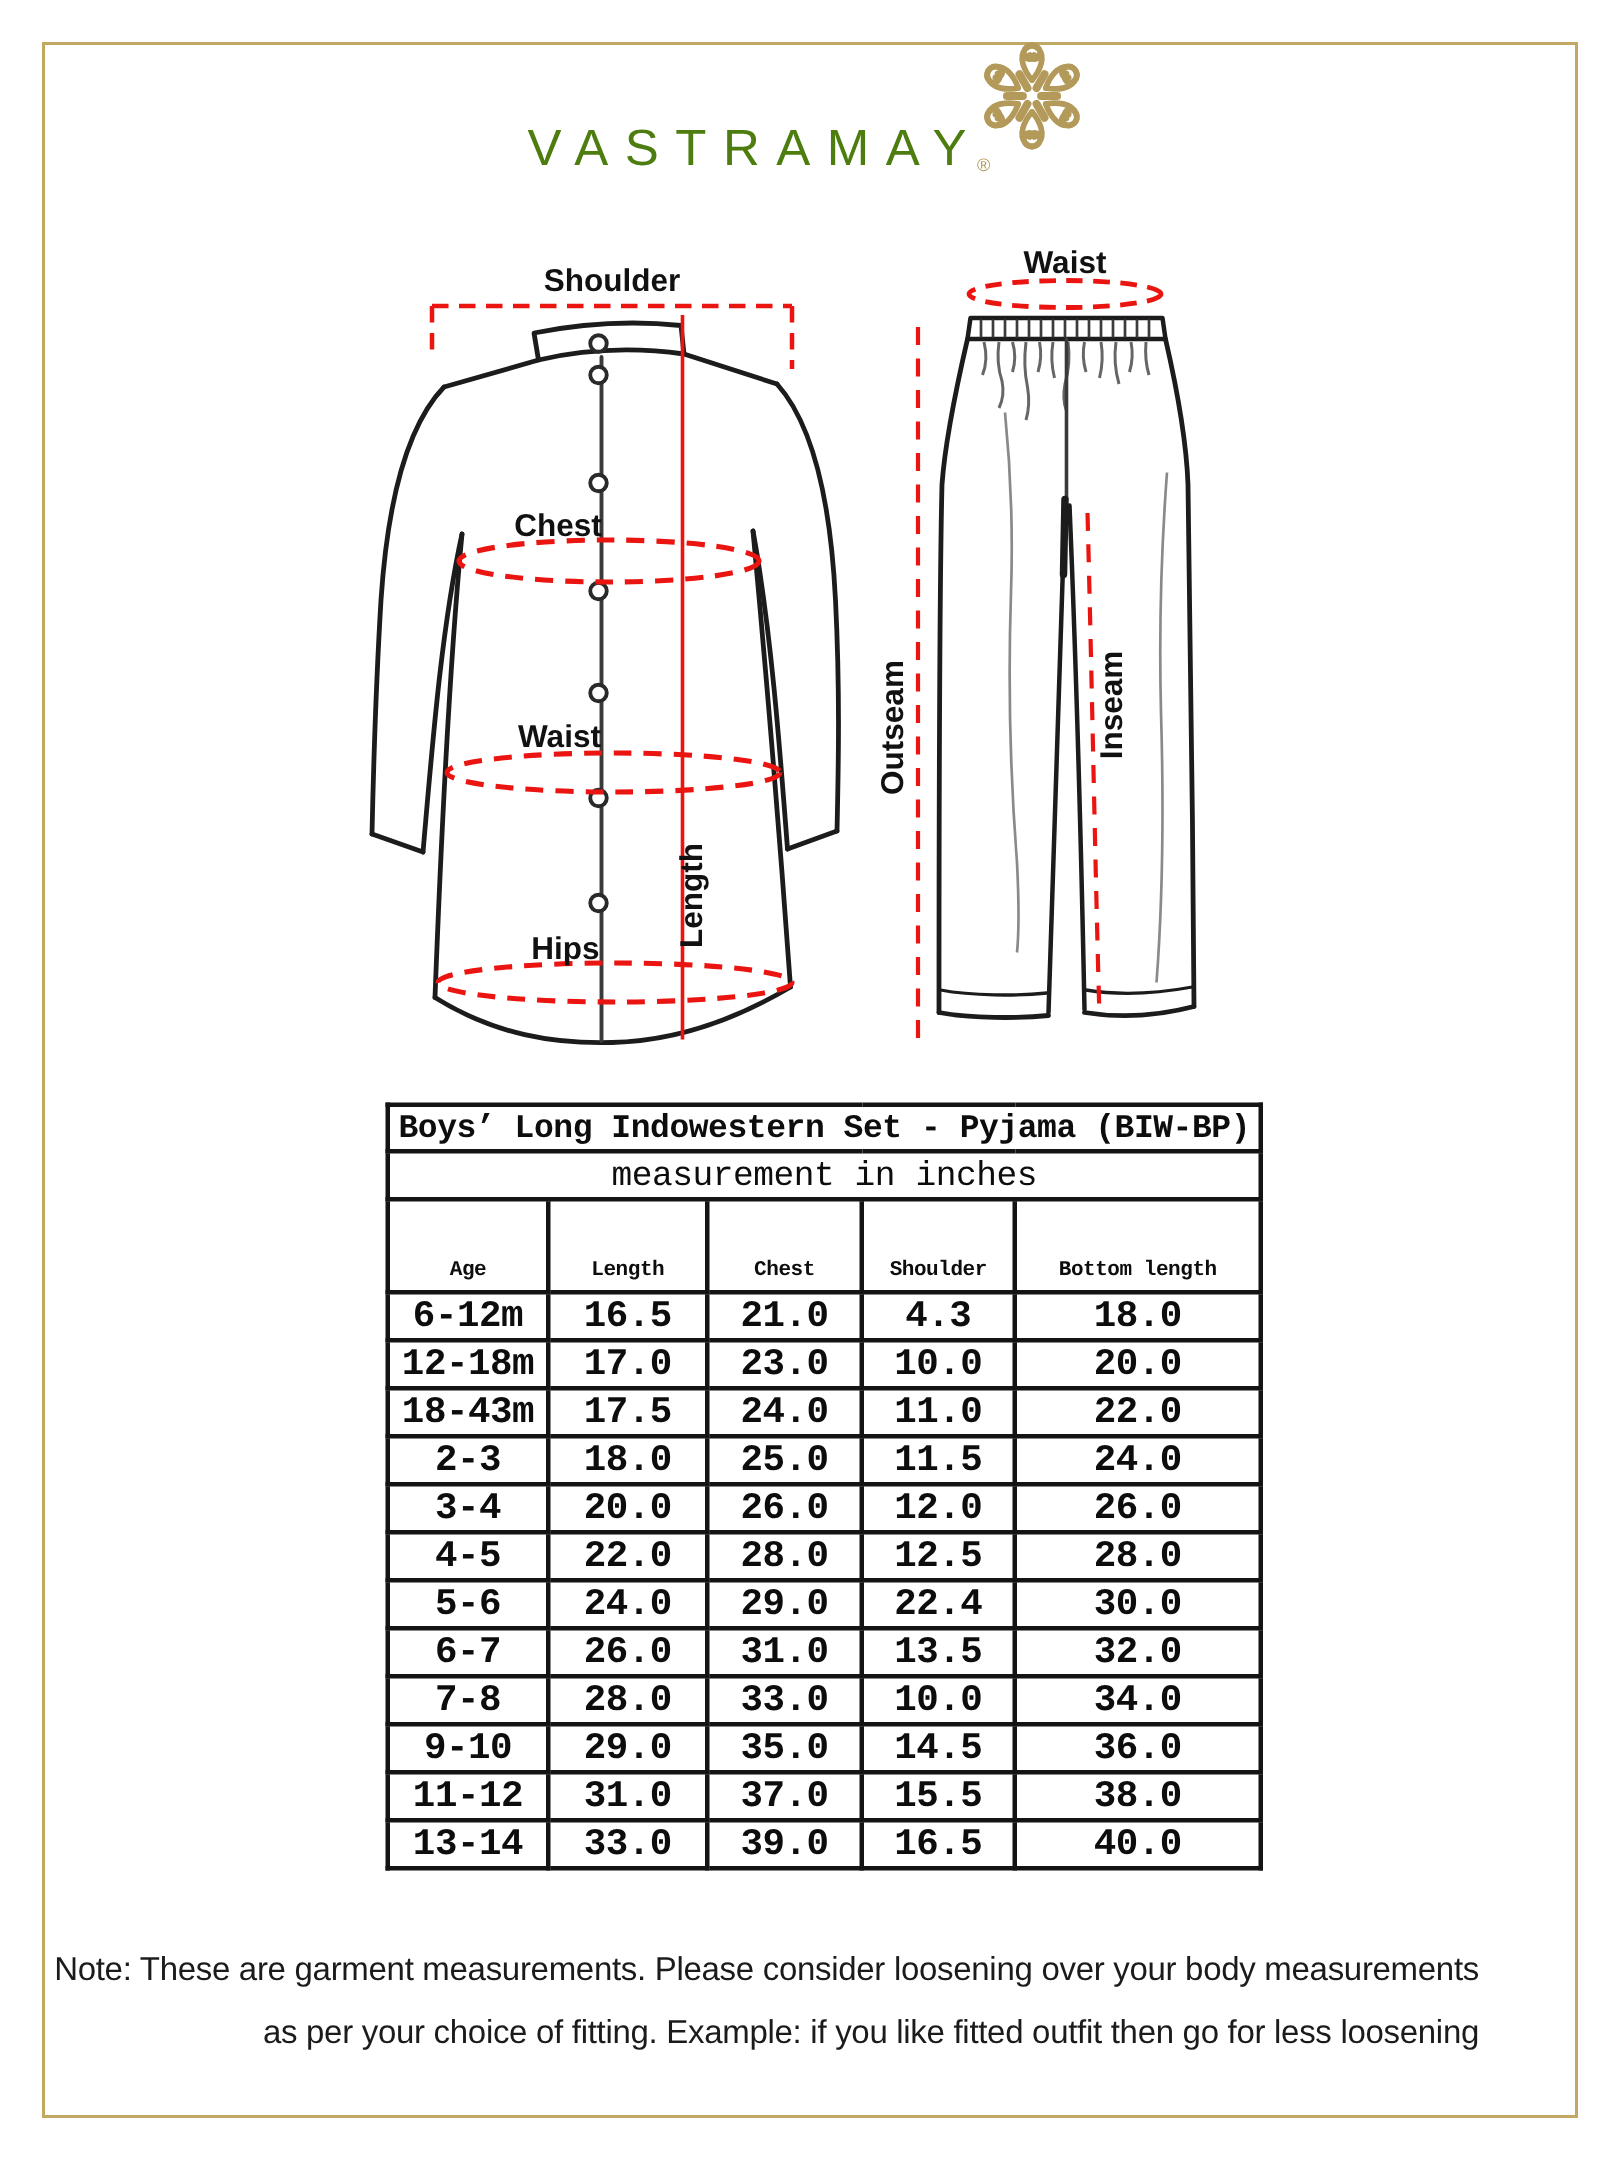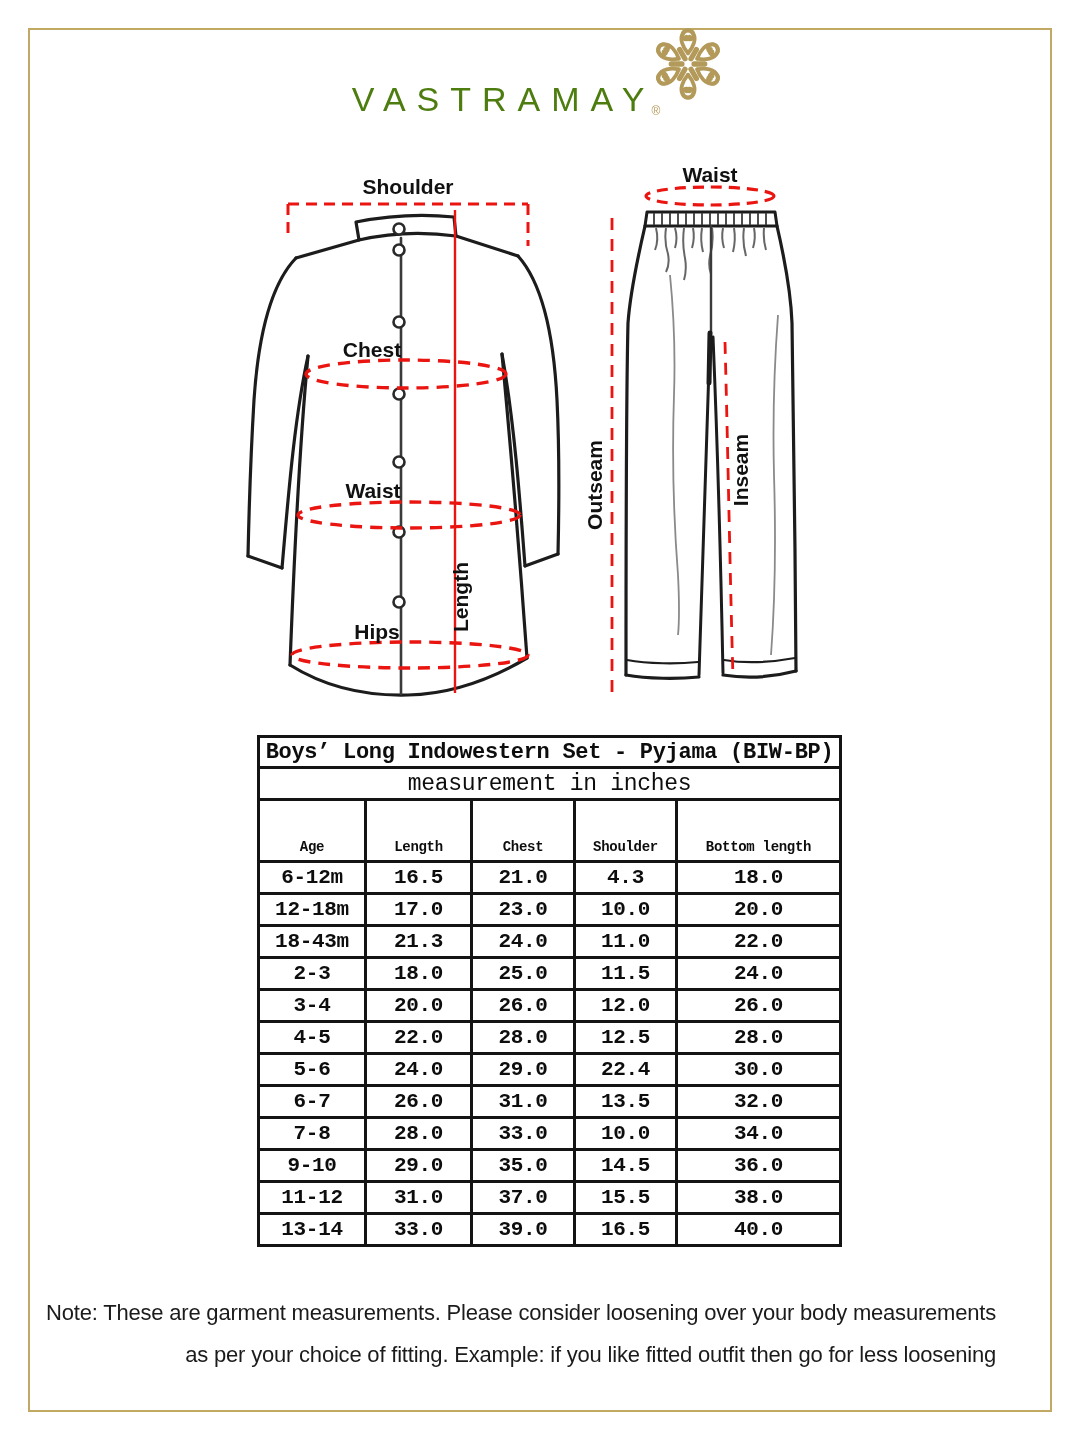--- a/index.html
+++ b/index.html
@@ -23,24 +23,24 @@
   
   .size-table { position:absolute; left:257px; top:735px; width:582px;
                 border-collapse:collapse; table-layout:fixed;
                 font-family:Liberation Mono, monospace; color:#0d0d0d; }
   .size-table td, .size-table th { border:3px solid #141414; text-align:center; vertical-align:middle;
                 padding:0; letter-spacing:-0.3px; }
   .t-title { height:31px; font-size:22px; font-weight:700; white-space:nowrap; }
   .t-sub   { height:32px; font-size:23px; font-weight:400; }
   .col-row th { height:62px; font-size:14px; font-weight:700; vertical-align:bottom; padding-bottom:5px; }
   .size-table tbody tr { height:32px; }
-  .size-table tbody td { font-size:21px; font-weight:700; }
+  .size-table tbody td { font-size:25px; font-weight:700; }
 
   
-  .note { position:absolute; left:28px; right:26px; top:1292px; text-align:right; padding-right:58px;
+  .note { position:absolute; left:28px; right:36px; top:1292px; text-align:right; padding-right:58px;
           font-size:22px; line-height:42px; color:#1b1b1b; letter-spacing:-0.2px; }
 </style>
 </head>
 <body>
 
 <div class="page">
   <div class="gold-frame"></div>
 
   <svg class="brand-icon" viewBox="0 0 100 100">
     <g stroke="#b39a5a" fill="none" stroke-width="5" stroke-linecap="round">
@@ -224,21 +224,21 @@
         </tr>
         <tr>
           <td>12-18m</td>
           <td>17.0</td>
           <td>23.0</td>
           <td>10.0</td>
           <td>20.0</td>
         </tr>
         <tr>
           <td>18-43m</td>
-          <td>21.3</td>
+          <td>17.5</td>
           <td>24.0</td>
           <td>11.0</td>
           <td>22.0</td>
         </tr>
         <tr>
           <td>2-3</td>
           <td>18.0</td>
           <td>25.0</td>
           <td>11.5</td>
           <td>24.0</td>

